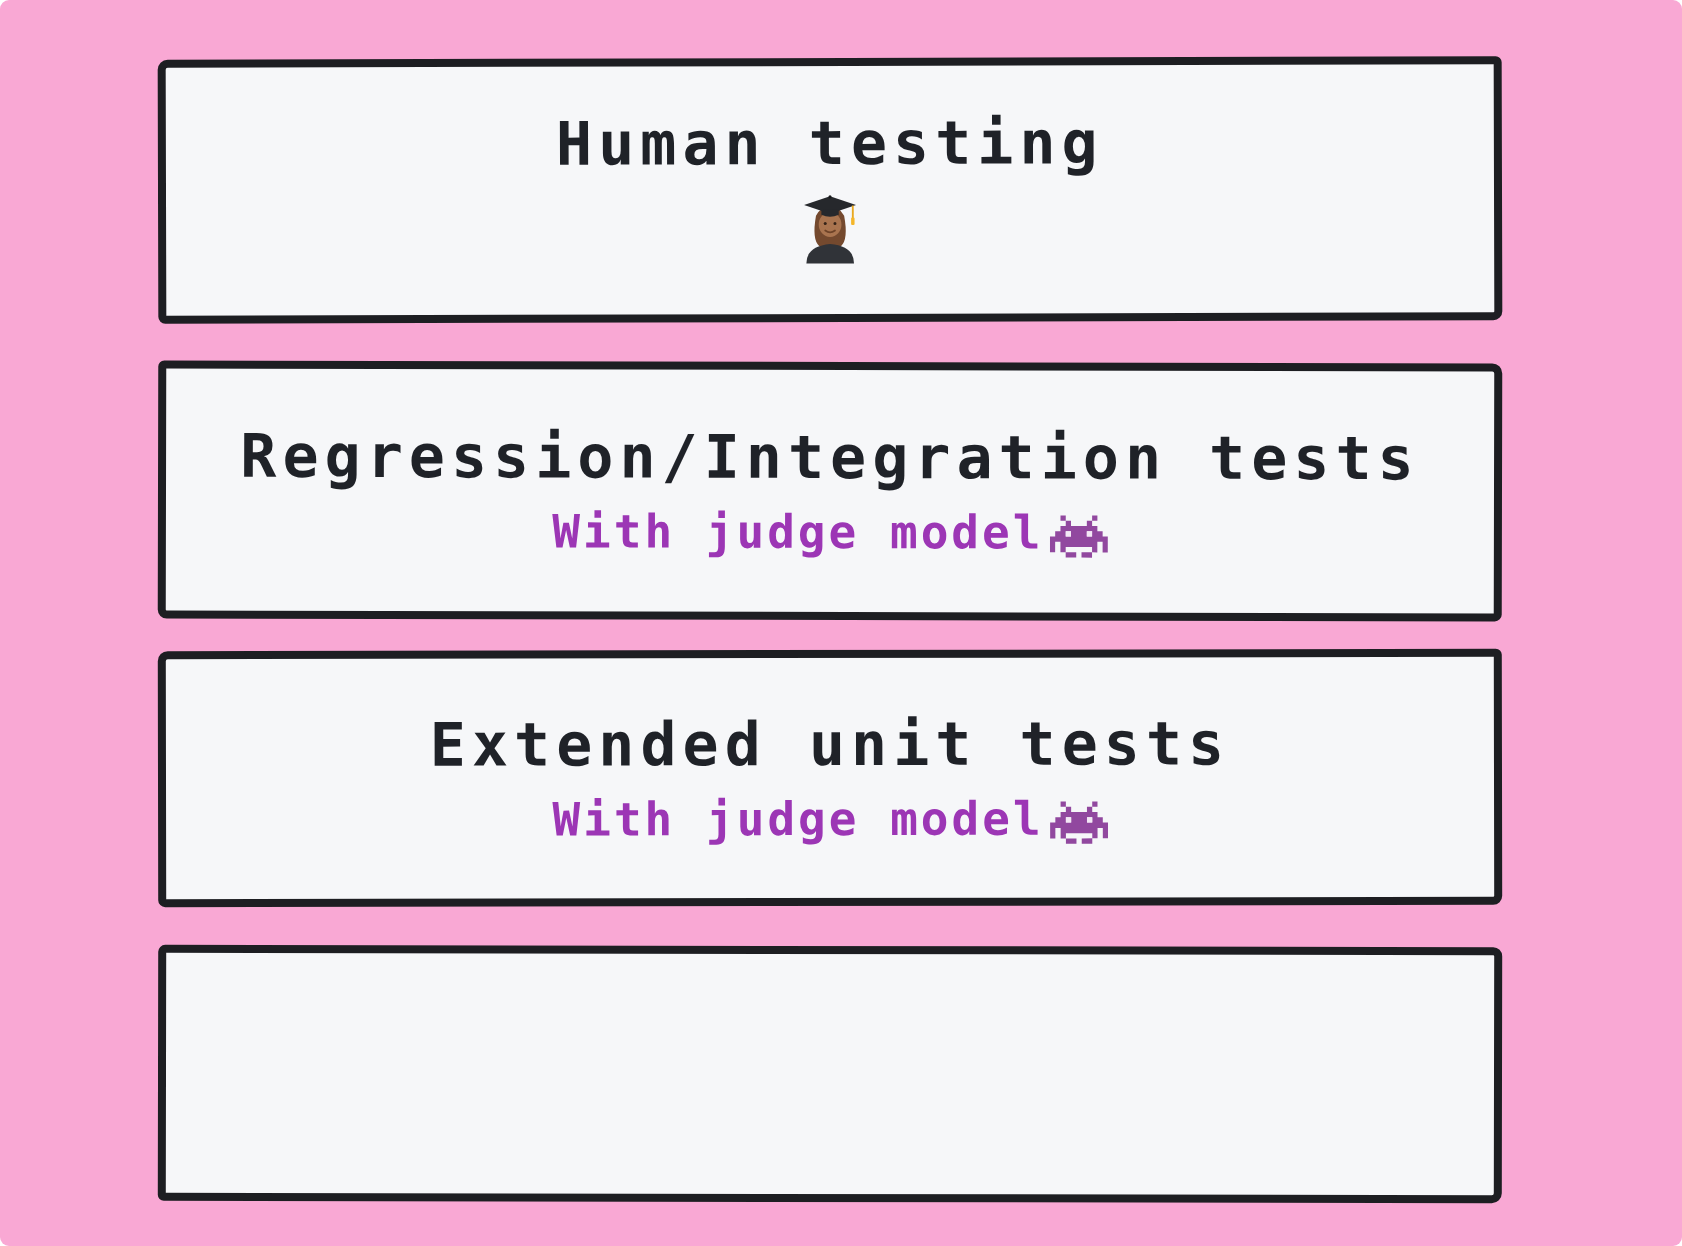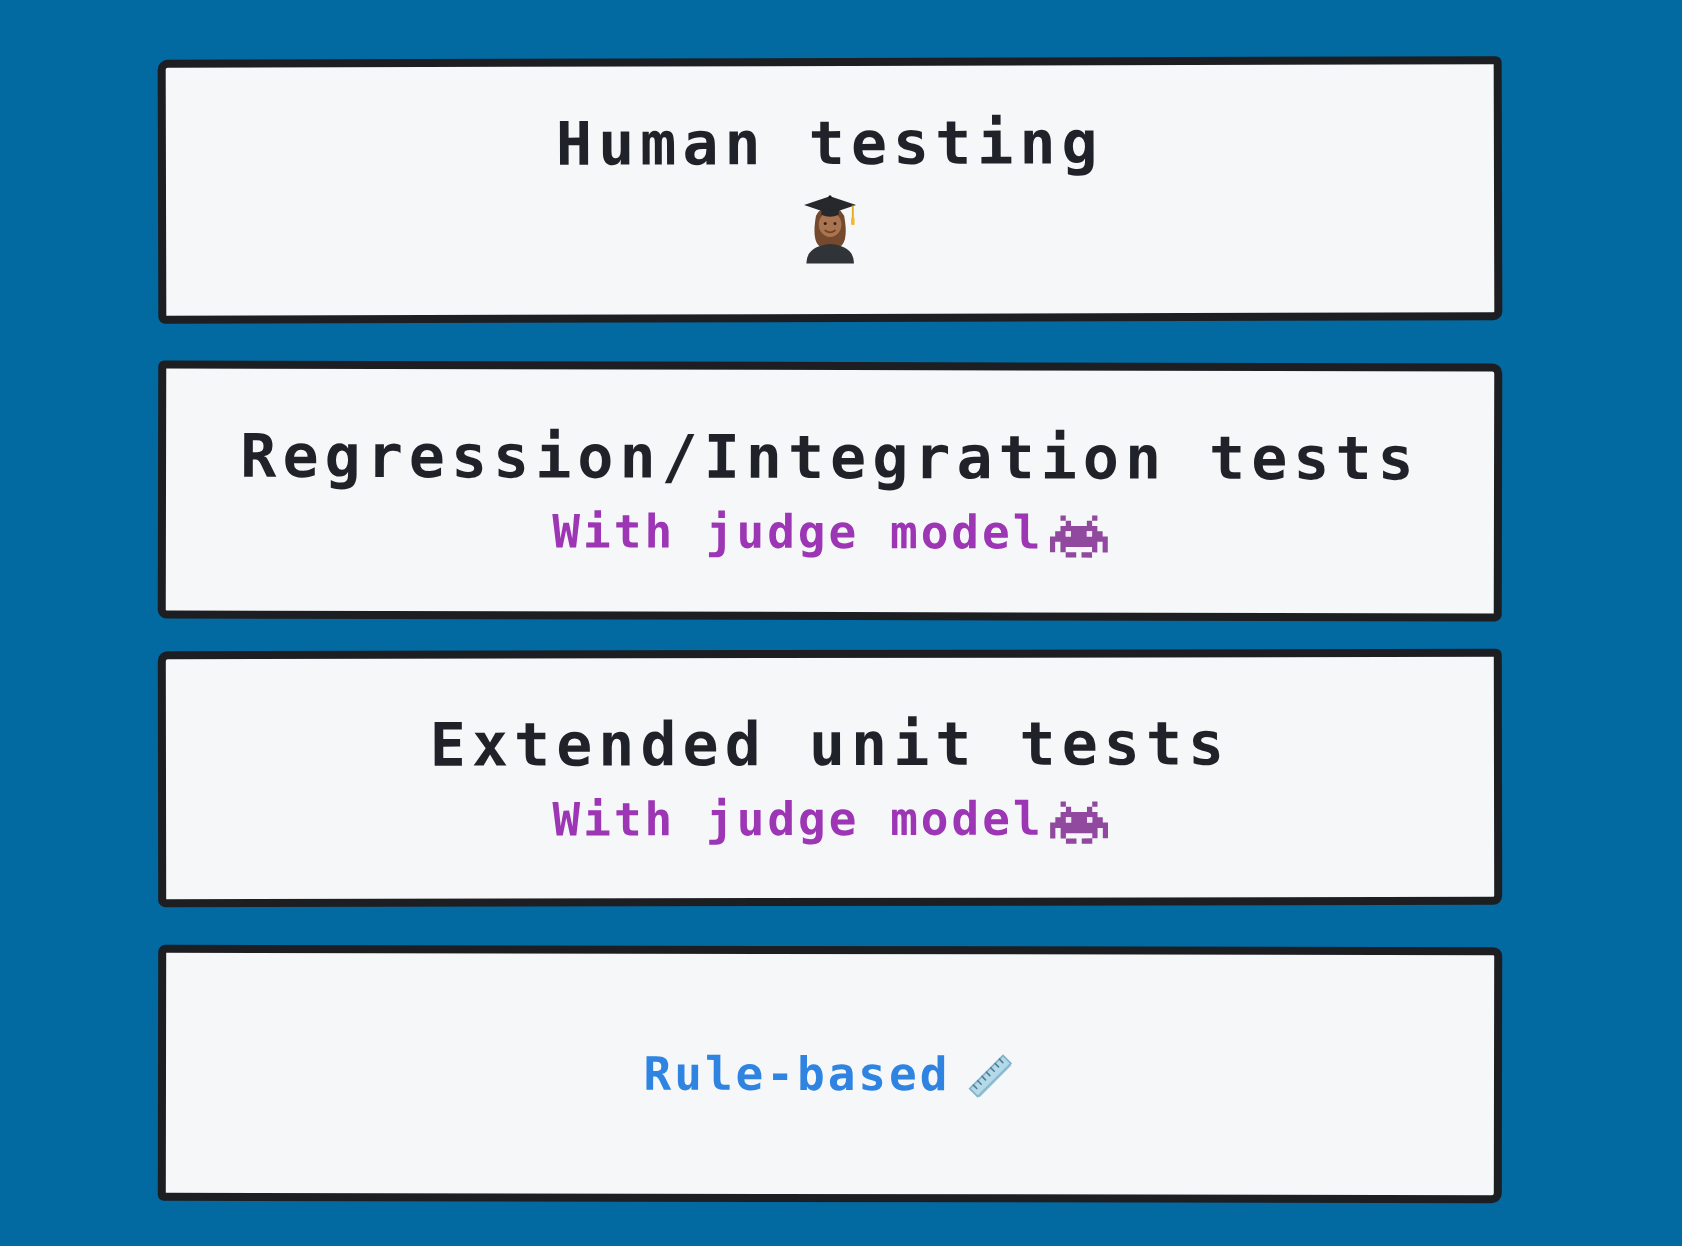--- a/index.html
+++ b/index.html
@@ -5,22 +5,23 @@
   html, body {
     margin: 0;
     padding: 0;
     background: #ffffff;
     font-family: "DejaVu Sans Mono", "Liberation Mono", monospace;
   }
   .canvas {
     position: relative;
     width: 1682px;
     height: 1246px;
-    background: #0369a1;
+    background: #f9a8d4;
     overflow: hidden;
+    border-radius: 9px;
   }
   .layer-box {
     position: absolute;
     left: 158px;
     width: 1344px;
     box-sizing: border-box;
     background: #f6f7f9;
     border: 8px solid #1d1e22;
     border-radius: 10px 6px 9px 7px;
     display: flex;
@@ -105,31 +106,15 @@
     <h2 class="layer-title">Extended unit tests</h2>
     <div class="layer-subtitle">
       <span style="color: rgb(156, 54, 181);">With judge model</span>
       <svg class="emoji-svg" width="58" height="44" viewBox="0 0 11 8" style="margin-top:8px;">
         <use href="#invader-shape"></use>
       </svg>
     </div>
   </section>
 
   <section class="layer-box b4">
-    <div class="layer-subtitle">
-      <span style="color: rgb(46, 132, 224);">Rule-based</span>
-      <svg class="emoji-svg" width="52" height="52" viewBox="0 0 36 36" style="margin-left:8px;">
-        <polygon points="4,28 27,5 32.5,10.5 9.5,33.5" fill="#b4d9e9" stroke="#84b3ca" stroke-width="1.2"></polygon>
-        <polygon points="9.5,33.5 32.5,10.5 32.5,12 11,33.8" fill="#8fbfd2"></polygon>
-        <g stroke="#4e7f96" stroke-width="1.1" stroke-linecap="round">
-          <line x1="6.5" y1="25.5" x2="8.9" y2="27.9"></line>
-          <line x1="9.5" y1="22.5" x2="11.9" y2="24.9"></line>
-          <line x1="12.5" y1="19.5" x2="14.9" y2="21.9"></line>
-          <line x1="15.5" y1="16.5" x2="17.9" y2="18.9"></line>
-          <line x1="18.5" y1="13.5" x2="20.9" y2="15.9"></line>
-          <line x1="21.5" y1="10.5" x2="23.9" y2="12.9"></line>
-          <line x1="24.5" y1="7.5" x2="26.9" y2="9.9"></line>
-        </g>
-      </svg>
-    </div>
   </section>
 
 </div>
 
 </body></html>

